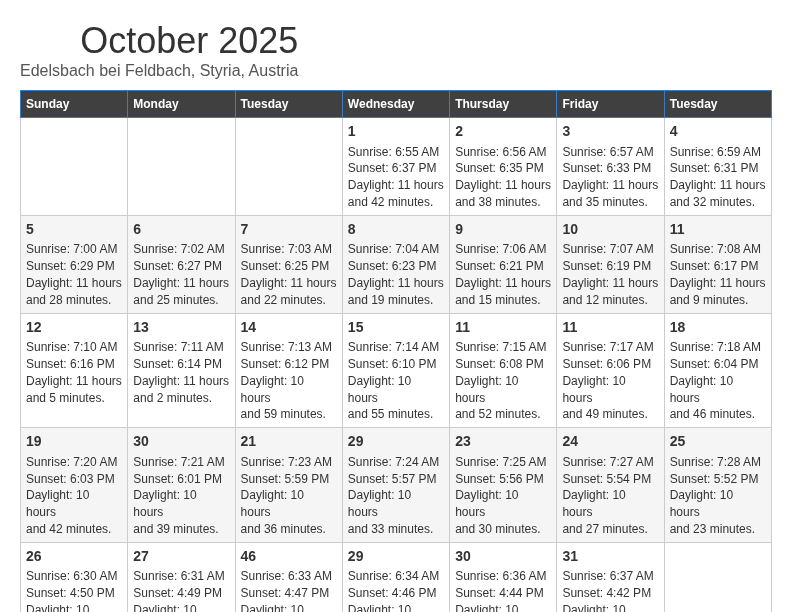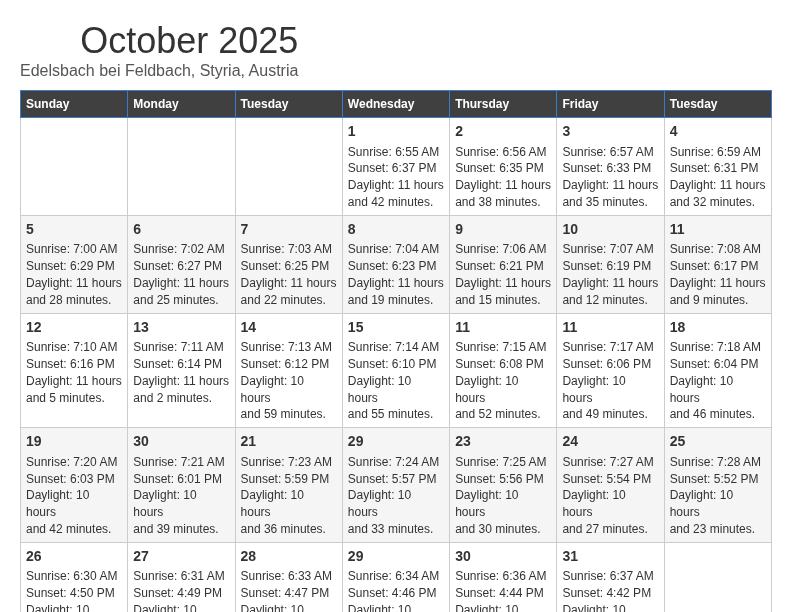--- a/index.html
+++ b/index.html
@@ -231,21 +231,21 @@
       <tr>
         <td>
           <div class="day-number">26</div>
           <div class="cell-content">Sunrise: 6:30 AM<br>Sunset: 4:50 PM<br>Daylight: 10 hours<br>and 20 minutes.</div>
         </td>
         <td>
           <div class="day-number">27</div>
           <div class="cell-content">Sunrise: 6:31 AM<br>Sunset: 4:49 PM<br>Daylight: 10 hours<br>and 17 minutes.</div>
         </td>
         <td>
-          <div class="day-number">28</div>
+          <div class="day-number">46</div>
           <div class="cell-content">Sunrise: 6:33 AM<br>Sunset: 4:47 PM<br>Daylight: 10 hours<br>and 14 minutes.</div>
         </td>
         <td>
           <div class="day-number">29</div>
           <div class="cell-content">Sunrise: 6:34 AM<br>Sunset: 4:46 PM<br>Daylight: 10 hours<br>and 11 minutes.</div>
         </td>
         <td>
           <div class="day-number">30</div>
           <div class="cell-content">Sunrise: 6:36 AM<br>Sunset: 4:44 PM<br>Daylight: 10 hours<br>and 8 minutes.</div>
         </td>

